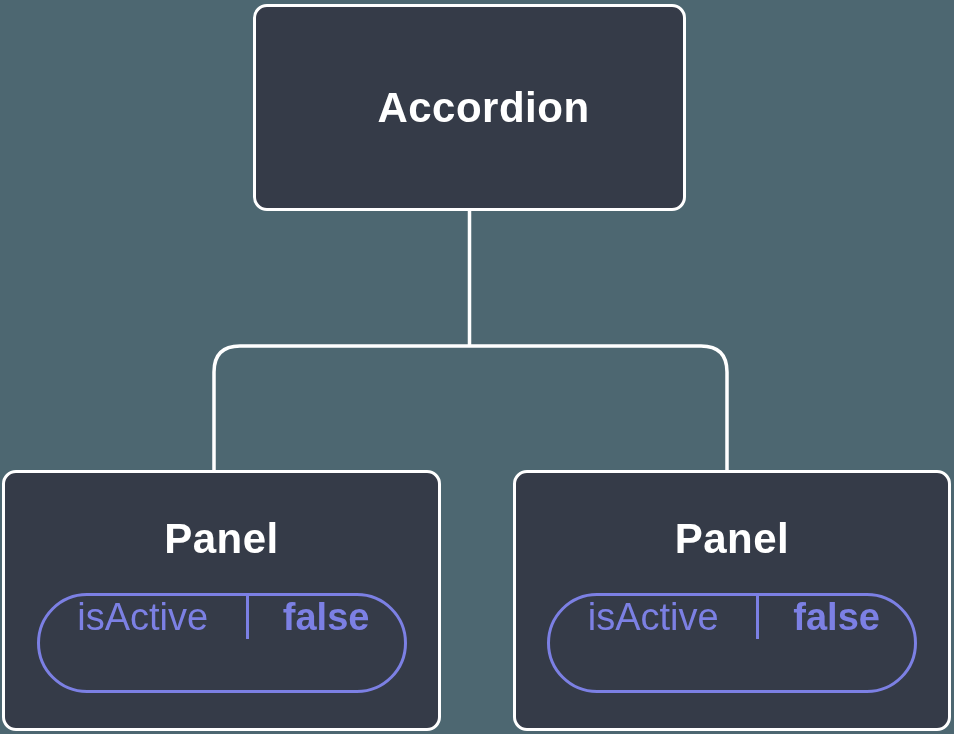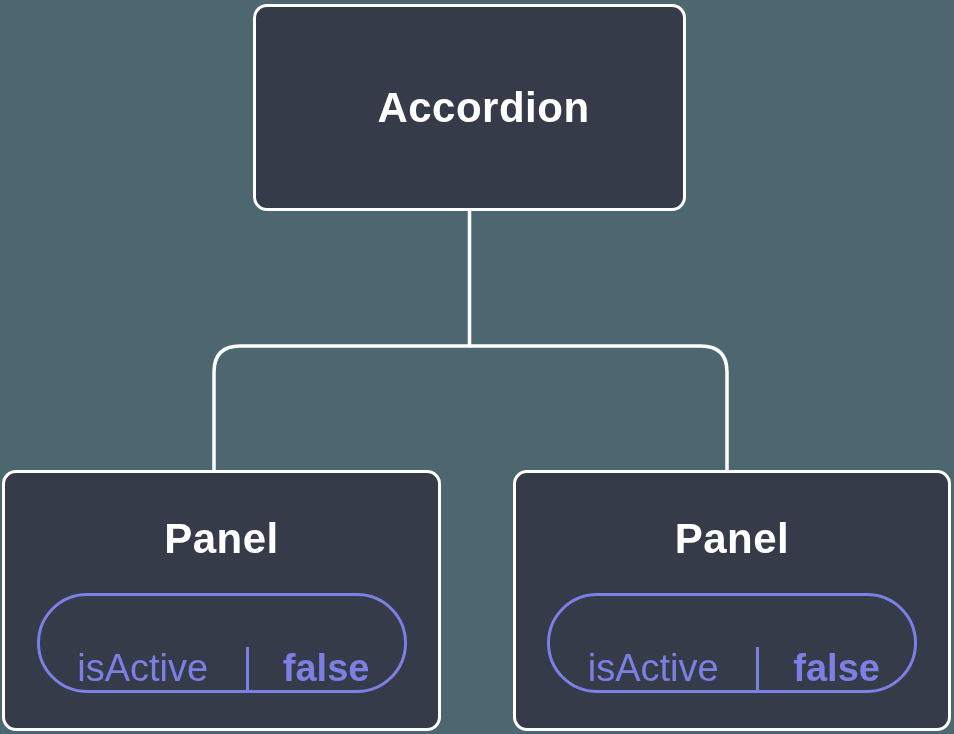--- a/index.html
+++ b/index.html
@@ -64,21 +64,21 @@
   .panel-title {
     line-height: 48px;
   }
   .state-pill {
     margin-top: 30px;
     width: 370px;
     height: 100px;
     border: 3px solid var(--state-accent);
     border-radius: 50px;
     display: flex;
-    align-items: flex-end;
+    align-items: flex-start;
     overflow: hidden;
   }
   .state-cell {
     display: flex;
     align-items: center;
     justify-content: center;
     color: var(--state-accent);
     font-size: 38px;
     font-weight: 400;
   }

